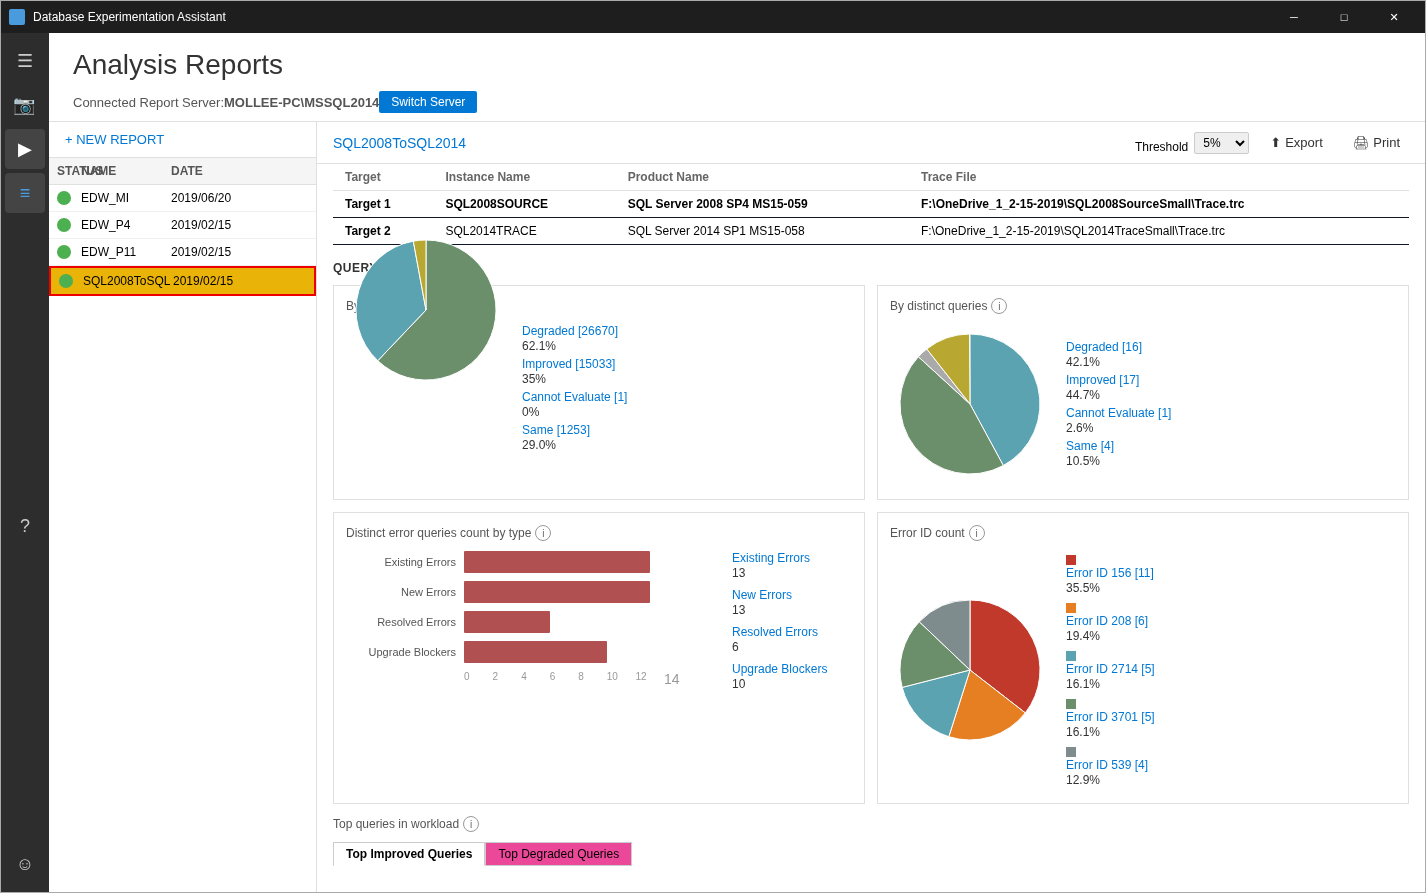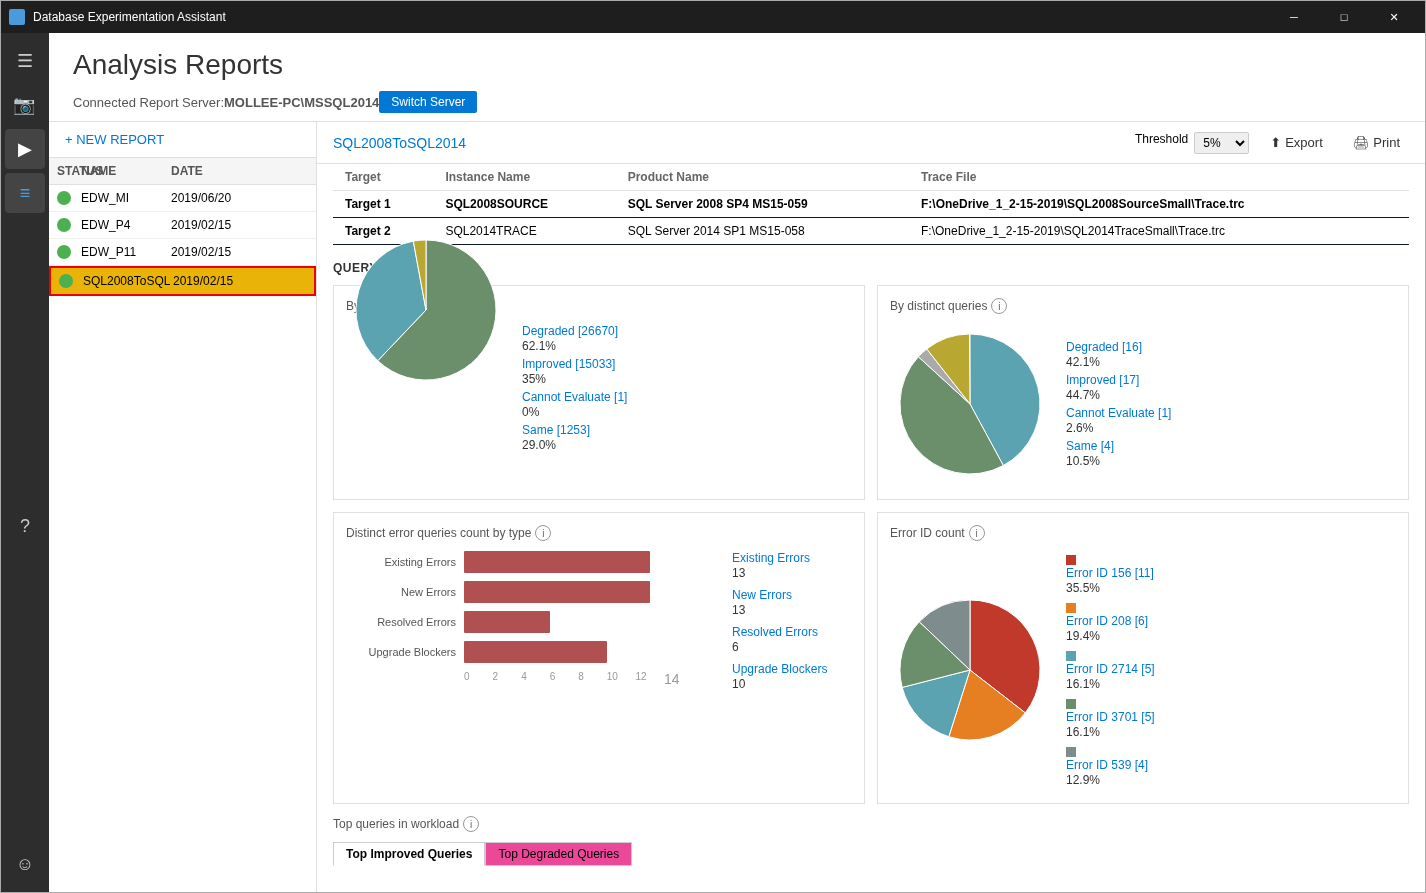--- a/index.html
+++ b/index.html
@@ -39,21 +39,21 @@
     .report-row { display: grid; grid-template-columns: 24px 90px 1fr 90px; padding: 6px 8px; align-items: center; border-bottom: 1px solid #f0f0f0; cursor: pointer; }
     .report-row.active { border: 2px solid #e00; background: #eab308; }
     .status-dot { width: 14px; height: 14px; background: #4caf50; border-radius: 50%; }
 
     .report-view { flex: 1; overflow-y: auto; padding: 0; }
     .report-inner { padding: 0 16px 16px; min-width: 800px; }
 
     .report-header-bar { display: flex; align-items: center; padding: 8px 16px; border-bottom: 1px solid #e0e0e0; position: sticky; top: 0; background: #fff; z-index: 10; }
     .report-title-link { color: #0078d4; font-size: 14px; font-weight: 500; text-decoration: none; flex: 1; }
     .report-actions { display: flex; align-items: center; gap: 12px; }
-    .threshold-select { display: flex; align-items: flex-start; gap: 6px; font-size: 12px; }
+    .threshold-select { display: flex; align-items: flex-end; gap: 6px; font-size: 12px; }
     .threshold-dropdown { border: 1px solid #ccc; padding: 2px 4px; font-size: 12px; border-radius: 2px; }
     .export-btn, .print-btn { display: flex; align-items: center; gap: 4px; color: #333; font-size: 13px; cursor: pointer; padding: 4px 8px; border: 1px solid transparent; }
 
     .targets-table { width: 100%; border-collapse: collapse; margin-bottom: 16px; }
     .targets-table th { text-align: left; padding: 6px 12px; border-bottom: 1px solid #e0e0e0; color: #666; font-size: 12px; font-weight: 600; }
     .targets-table td { padding: 6px 12px; border-bottom: 1px solid #0f172a; font-size: 12px; }
     .targets-table tr:first-child td { font-weight: 600; }
 
     .section-title { font-size: 12px; font-weight: 700; letter-spacing: 0.5px; color: #333; margin: 12px 0 10px; text-transform: uppercase; }
 

